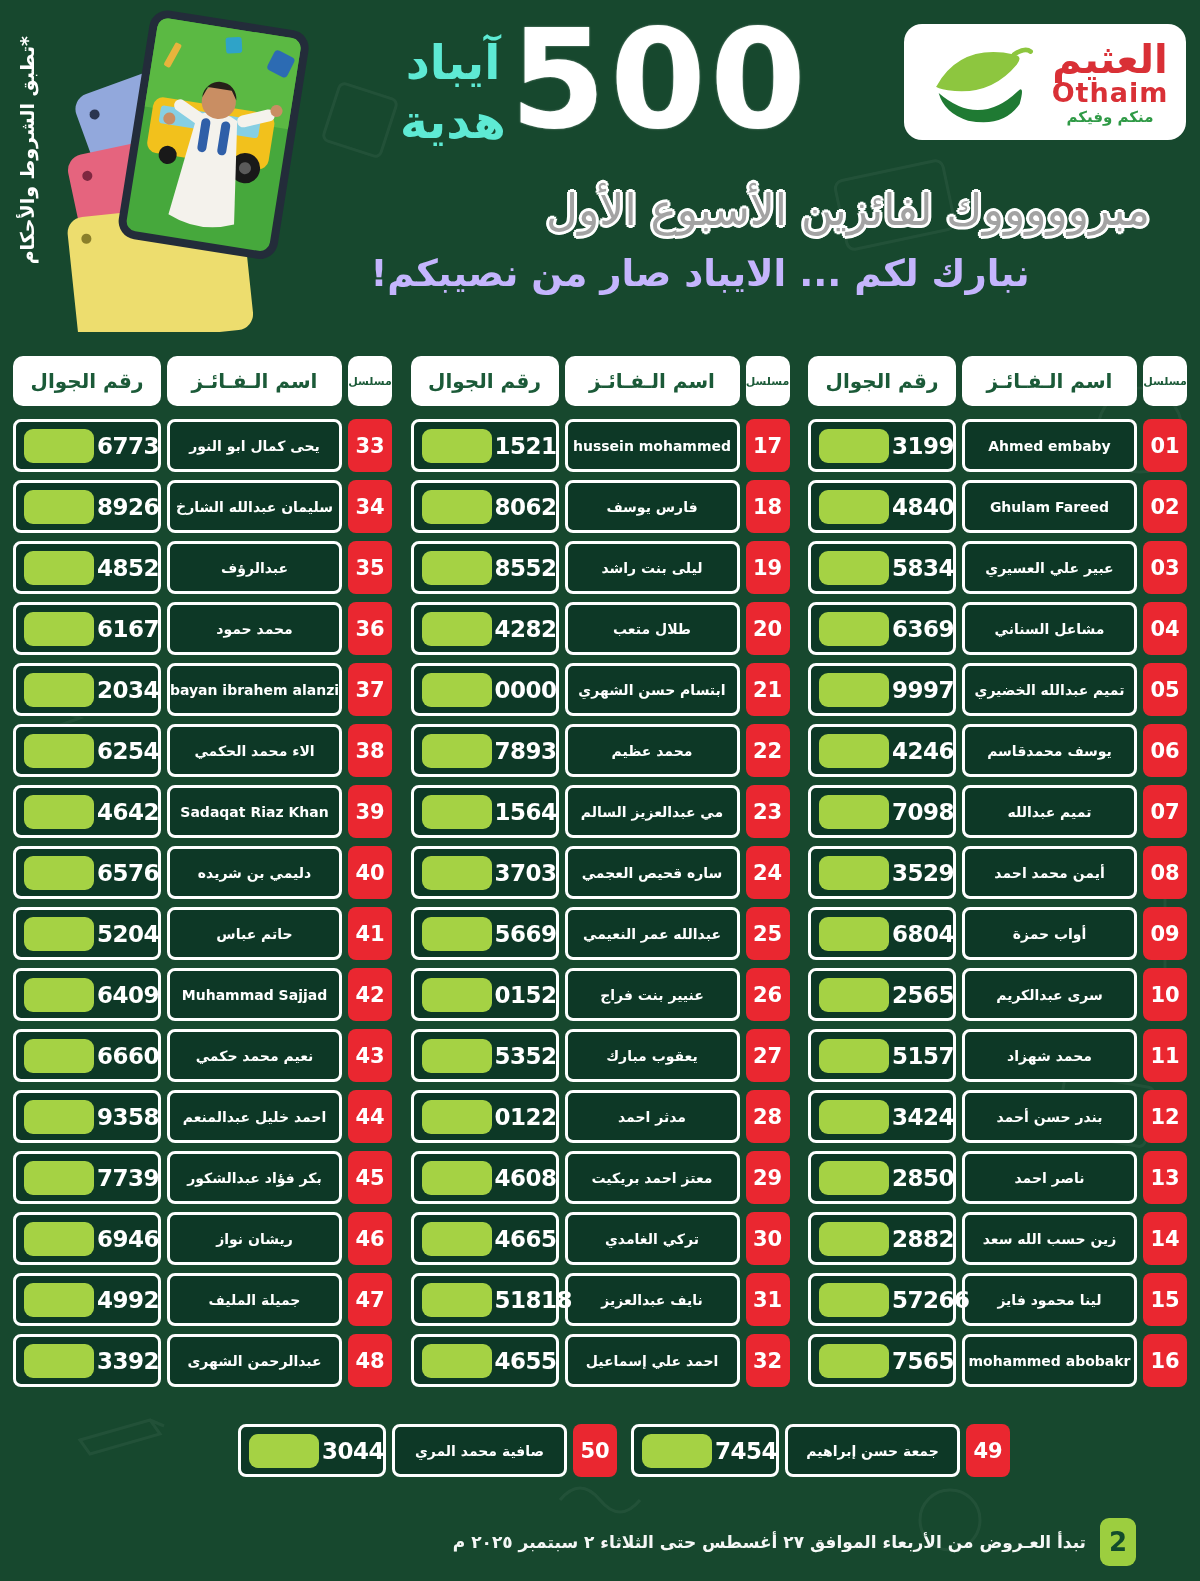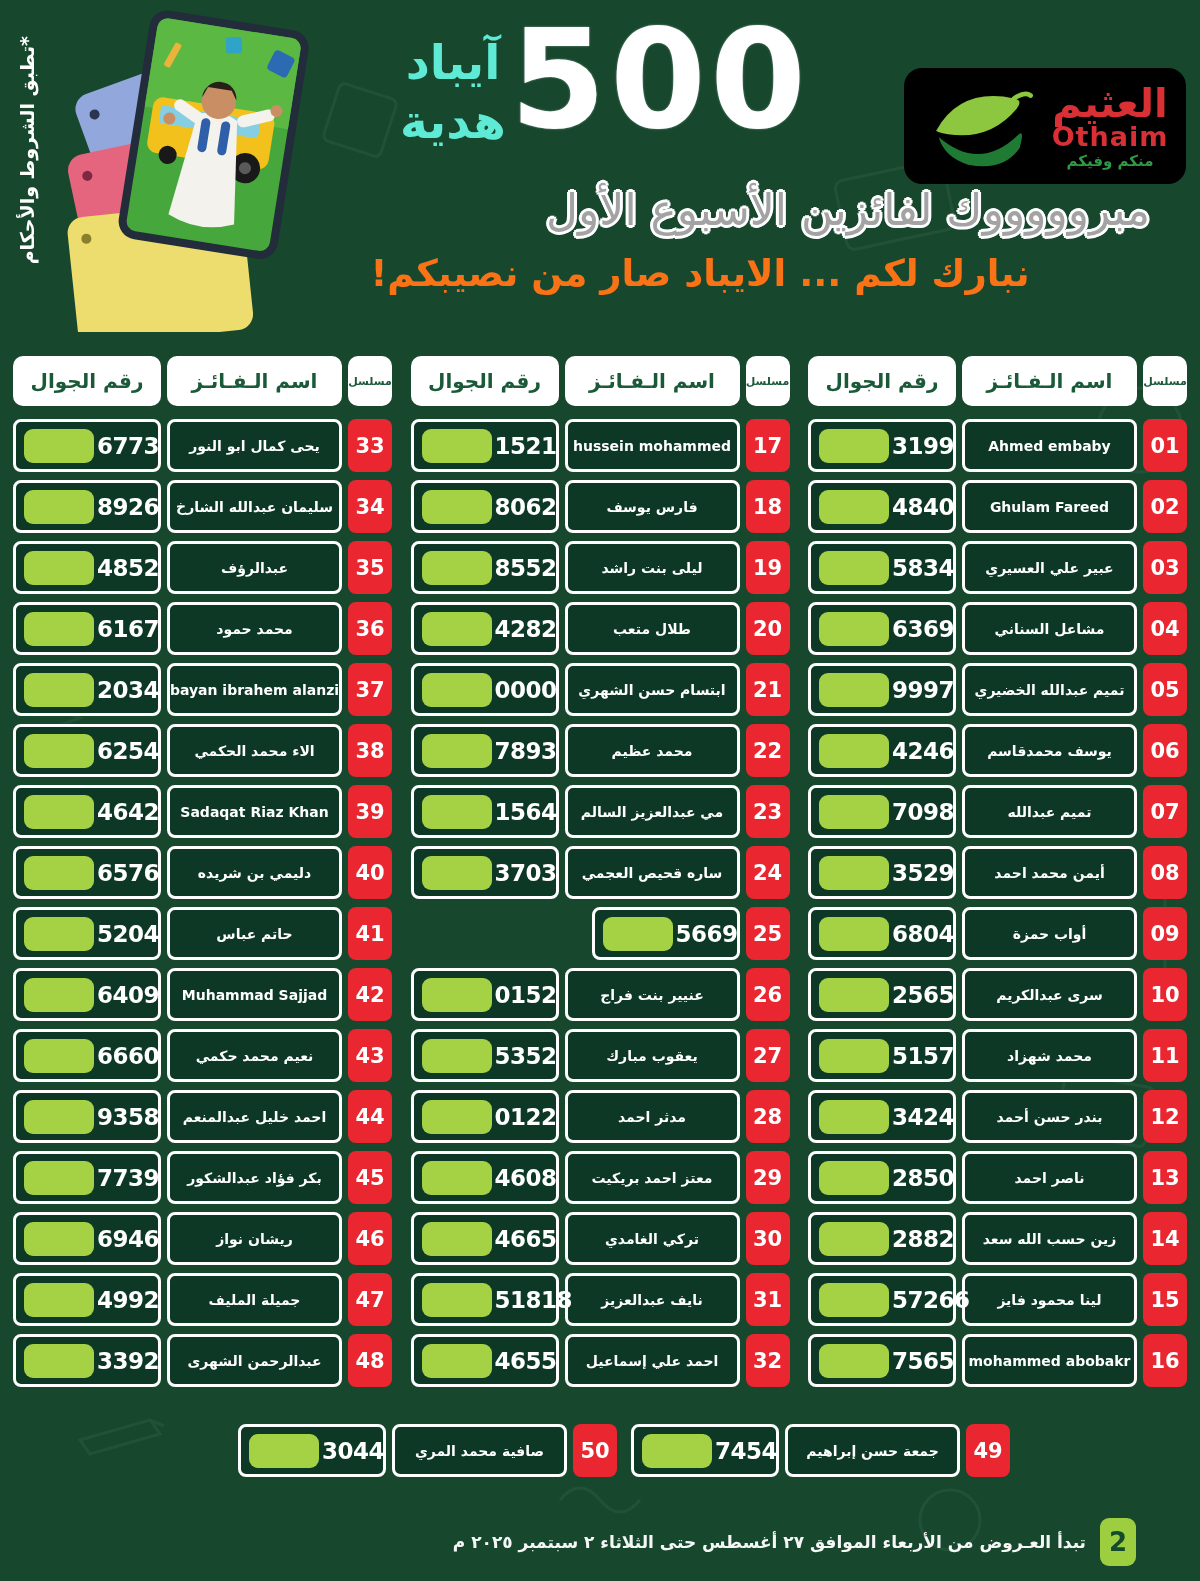--- a/index.html
+++ b/index.html
@@ -7,21 +7,21 @@
     width:1200px;height:1581px;position:relative;overflow:hidden;
     background:#17482E;
     font-family:"DejaVu Sans","Liberation Sans",sans-serif;
     direction:rtl;
   }
   
   #doodles{position:absolute;inset:0;z-index:0}
   
   #logo{
     position:absolute;top:24px;left:auto;right:14px;width:282px;height:116px;z-index:2;
-    background:#000000;border-radius:18px;display:flex;align-items:center;justify-content:center;gap:12px;margin-top:44px;
+    background:#ffffff;border-radius:18px;display:flex;align-items:center;justify-content:center;gap:12px;
   }
   #logo .l-text{display:flex;flex-direction:column;align-items:center;line-height:1.02}
   #logo .ar{color:#D93036;font-size:40px;font-weight:bold}
   #logo .en{color:#D93036;font-size:27px;font-weight:bold;direction:ltr;letter-spacing:1px}
   #logo .tag{color:#2F9A46;font-size:15px;font-weight:bold;margin-top:3px}
   #title-words{
     position:absolute;top:34px;left:383px;width:140px;z-index:2;text-align:center;
     color:#5eead4;font-weight:bold;font-size:47px;line-height:1.25;
   }
   #title-number{
@@ -29,21 +29,21 @@
     color:#fff;font-weight:bold;font-size:138px;line-height:1.05;letter-spacing:4px;
     text-shadow:0 0 2px rgba(255,255,255,.5);
   }
   #headline-red{
     position:absolute;top:184px;left:250px;right:50px;z-index:2;text-align:right;
     color:#a3a3a3;font-size:44px;font-weight:normal;
     text-shadow:-2px -2px 0 #fff,2px -2px 0 #fff,-2px 2px 0 #fff,2px 2px 0 #fff,0 -3px 0 #fff,0 3px 0 #fff,-3px 0 0 #fff,3px 0 0 #fff;
   }
   #headline-white{
     position:absolute;top:252px;left:250px;right:50px;z-index:2;text-align:center;
-    color:#f97316;font-size:37px;font-weight:bold;
+    color:#c4b5fd;font-size:37px;font-weight:bold;
   }
   #terms{
     position:absolute;top:36px;left:16px;width:330px;z-index:2;
     color:#fff;font-size:19px;font-weight:bold;text-align:right;
     transform-origin:0 0;transform:rotate(-90deg) translateX(-330px);
   }
   #tablets{position:absolute;top:10px;left:58px;width:252px;height:322px;z-index:1}
   
   #table-grid{
     position:absolute;top:356px;right:13px;left:13px;z-index:2;
@@ -355,20 +355,21 @@
       <div class="t-row">
         <div class="cell serial">24</div>
         <div class="cell name">ساره قحيص العجمي</div>
         <div class="cell phone">
           <span class="pill"></span>
           <span class="digits">3703</span>
         </div>
       </div>
       <div class="t-row">
         <div class="cell serial">25</div>
+        <div class="cell name">عبدالله عمر النعيمي</div>
         <div class="cell phone">
           <span class="pill"></span>
           <span class="digits">5669</span>
         </div>
       </div>
       <div class="t-row">
         <div class="cell serial">26</div>
         <div class="cell name">عنيير بنت فراج</div>
         <div class="cell phone">
           <span class="pill"></span>

